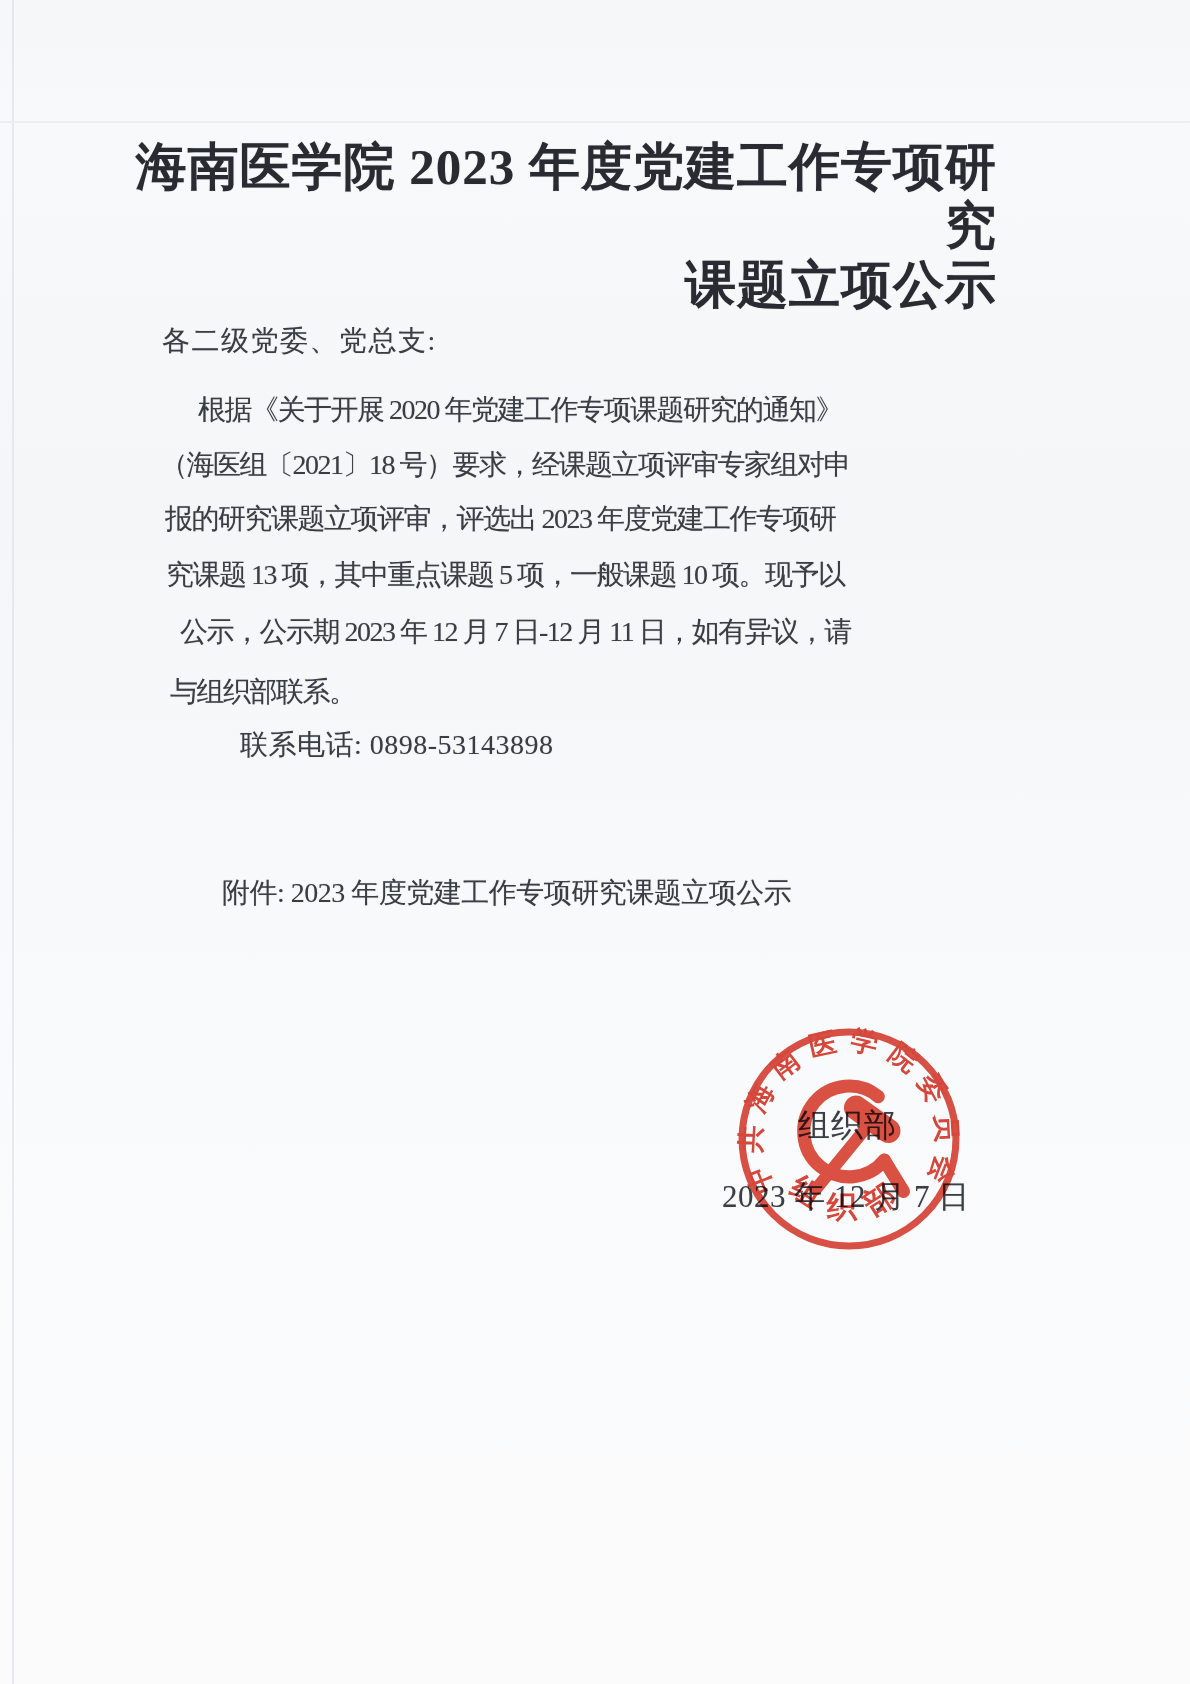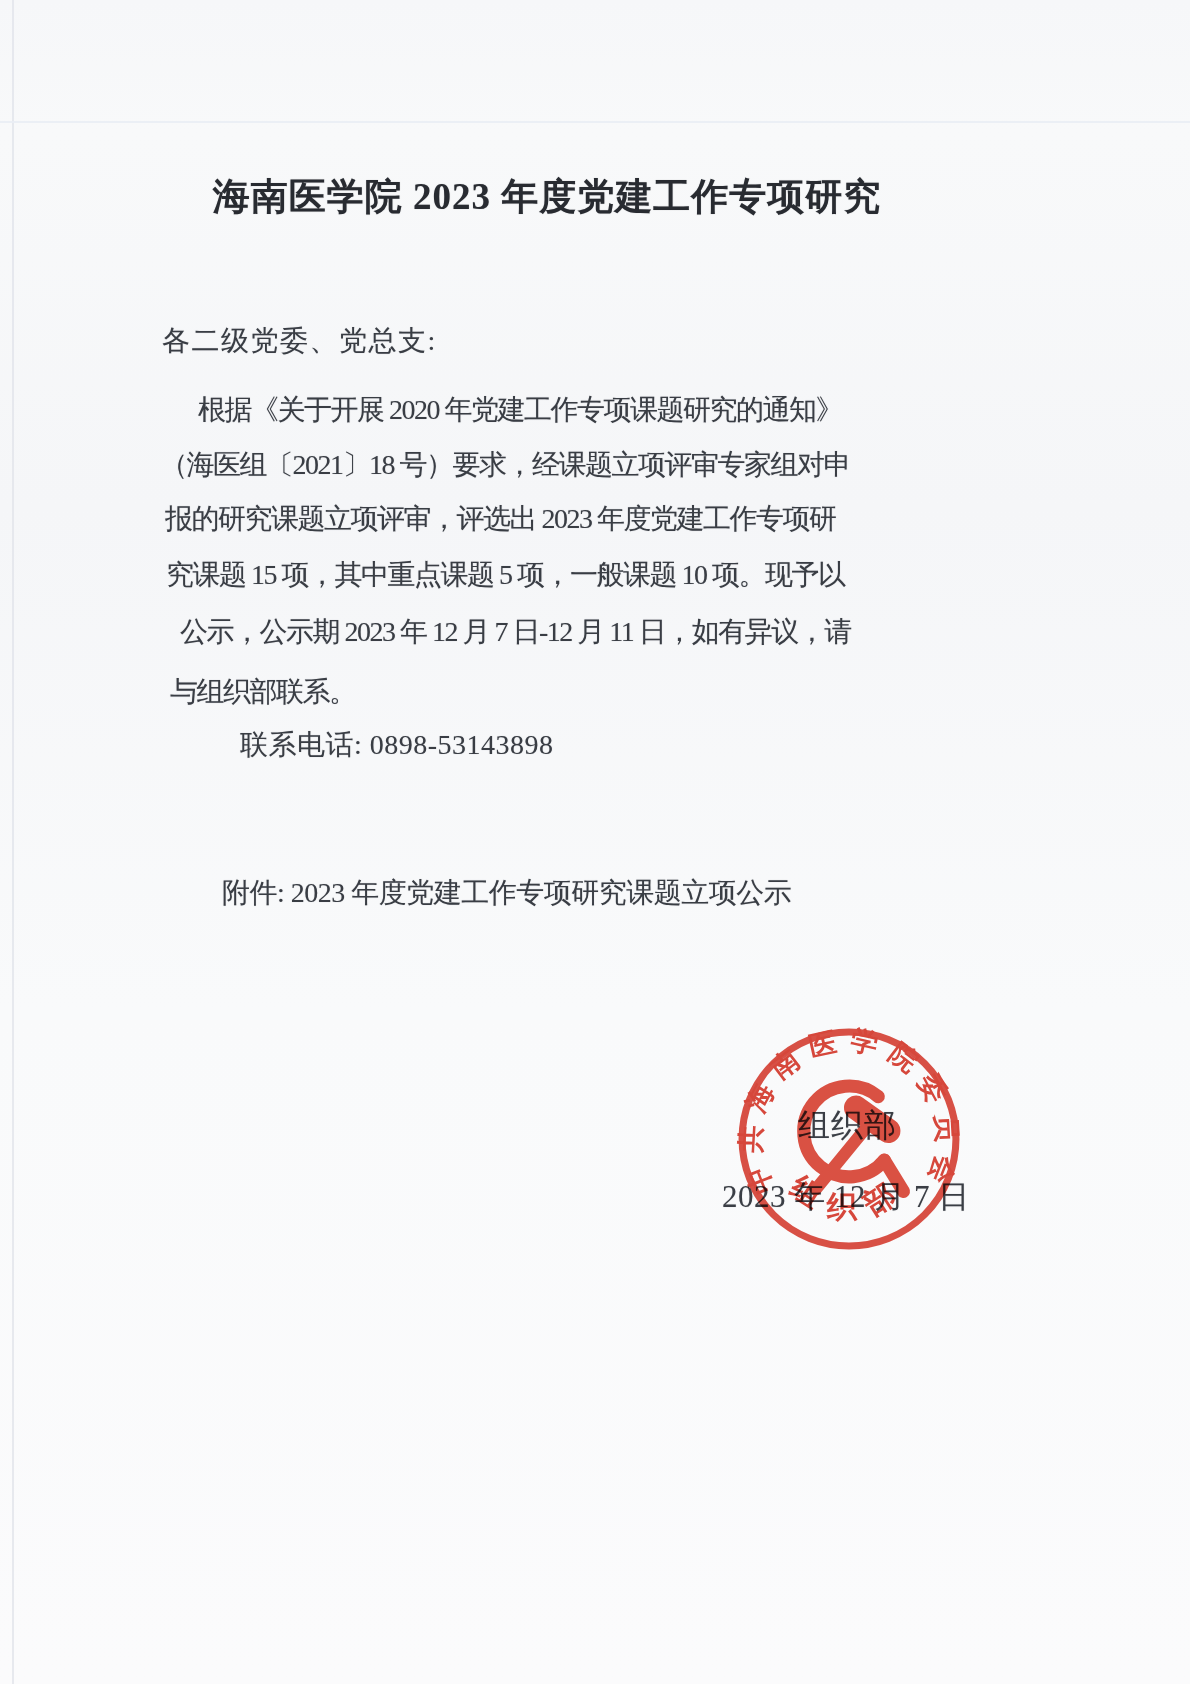--- a/index.html
+++ b/index.html
@@ -10,24 +10,23 @@
     overflow:hidden;
     background:linear-gradient(180deg,#f6f7f9 0%,#f8f9fa 8%,#f5f6f8 30%,#f9fafb 60%,#fbfbfc 100%);
     font-family:"Liberation Serif","DejaVu Serif",serif;
   }
   
   .edge-vline{position:absolute;left:12px;top:0;width:2px;height:1684px;background:#e0e3e9;opacity:.75;}
   .edge-hline{position:absolute;left:0;top:121px;width:1190px;height:2px;background:#e9edf4;opacity:.9;}
 
   .title{
     position:absolute;left:97px;top:138px;width:900px;
-    text-align:center;font-weight:bold;color:#282b31;
-    font-size:37px;line-height:59px;letter-spacing:1px;
+    text-align:right;font-weight:bold;color:#282b31;
+    font-size:51px;line-height:59px;letter-spacing:1px;
     text-shadow:0 0 1px rgba(40,43,49,.35);
-    margin-top:29px;
   }
   .bl{
     position:absolute;white-space:nowrap;
     font-size:28px;line-height:38px;letter-spacing:-1.5px;
     color:#393d44;text-shadow:0 0 1px rgba(57,61,68,.3);
   }
   .salutation{letter-spacing:1.5px;}
   .contact{letter-spacing:0.5px;}
   .attachment{letter-spacing:-0.5px;margin-top:14px;}
 
@@ -50,28 +49,29 @@
 </style>
 </head>
 <body>
 
 <div class="page">
   <div class="edge-vline"></div>
   <div class="edge-hline"></div>
 
   <div class="title">
     <div>海南医学院 2023 年度党建工作专项研究</div>
+    <div>课题立项公示</div>
   </div>
 
   <div class="bl salutation" style="left:162px;top:322px">各二级党委、党总支:</div>
 
   <div class="bl" style="left:198px;top:391px">根据《关于开展 2020 年党建工作专项课题研究的通知》</div>
   <div class="bl" style="left:160px;top:446px">（海医组〔2021〕18 号）要求，经课题立项评审专家组对申</div>
   <div class="bl" style="left:165px;top:500px">报的研究课题立项评审，评选出 2023 年度党建工作专项研</div>
-  <div class="bl" style="left:166px;top:556px">究课题 15 项，其中重点课题 5 项，一般课题 10 项。现予以</div>
+  <div class="bl" style="left:166px;top:556px">究课题 13 项，其中重点课题 5 项，一般课题 10 项。现予以</div>
   <div class="bl" style="left:180px;top:613px">公示，公示期 2023 年 12 月 7 日-12 月 11 日，如有异议，请</div>
   <div class="bl" style="left:170px;top:673px">与组织部联系。</div>
 
   <div class="bl contact" style="left:240px;top:726px">联系电话: 0898-53143898</div>
 
   <div class="bl attachment" style="left:222px;top:860px">附件: 2023 年度党建工作专项研究课题立项公示</div>
 
   <div class="sign-dept">组织部</div>
   <div class="sign-date">2023 年 12 月 7 日</div>
 

